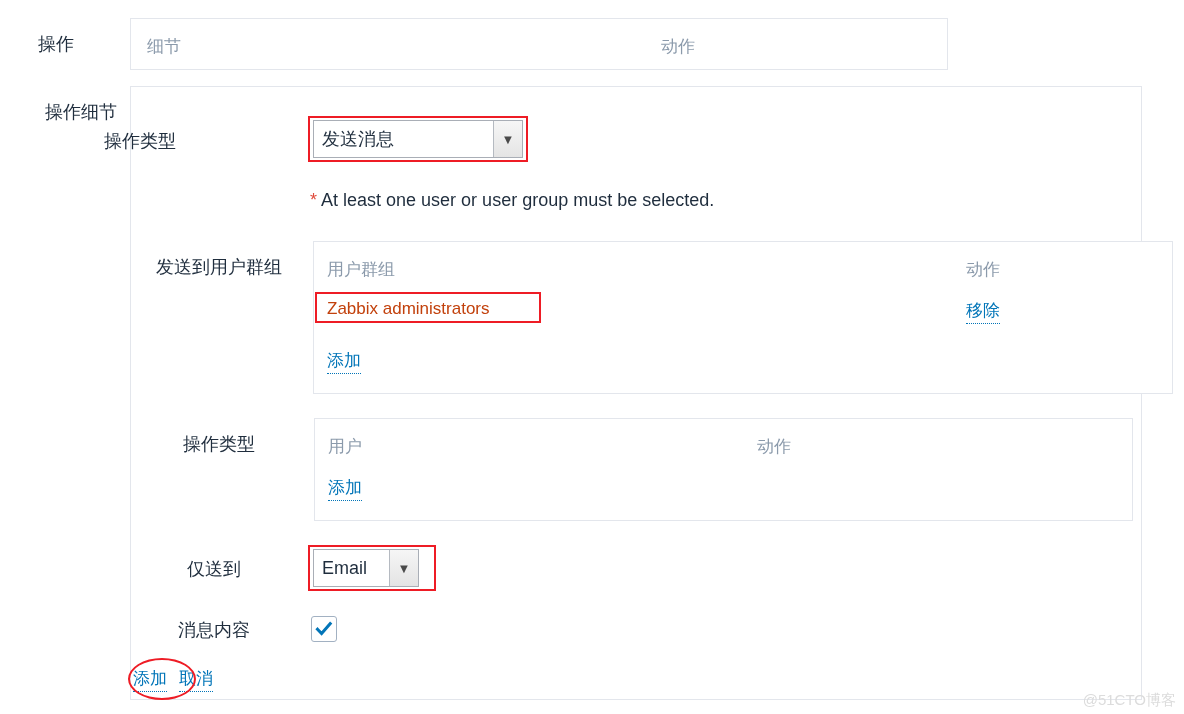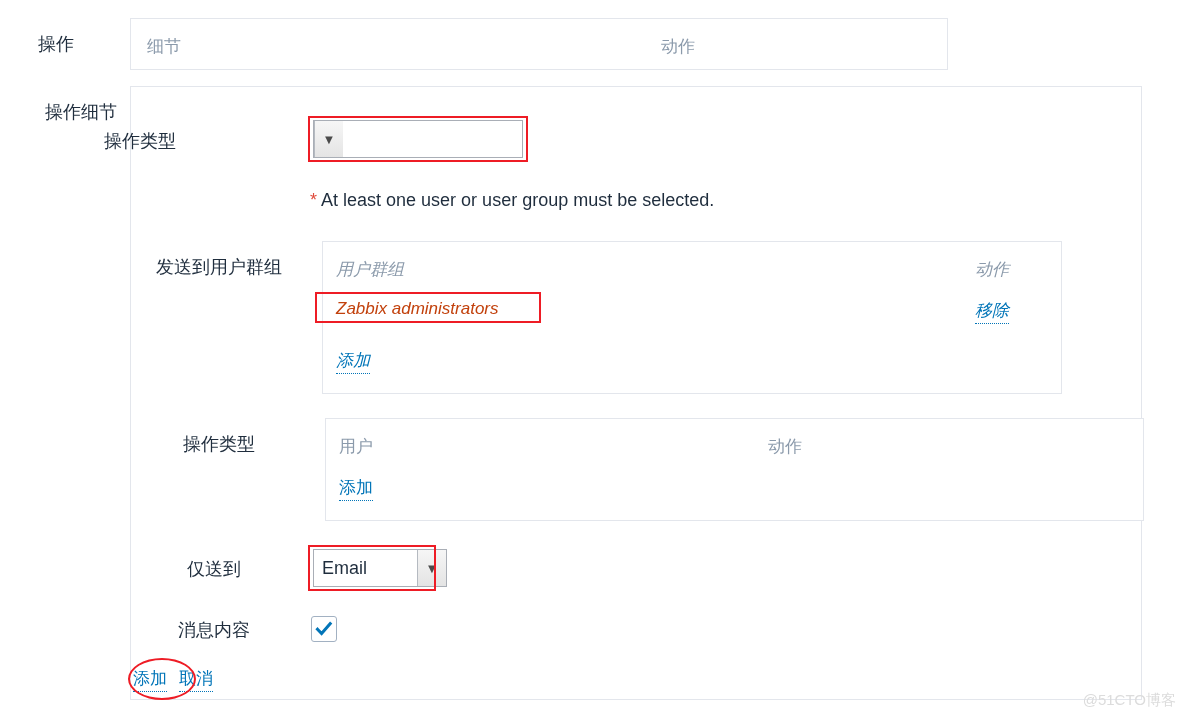--- a/index.html
+++ b/index.html
@@ -113,38 +113,38 @@
 
   #op-type-select { left: 313px; top: 120px; width: 210px; height: 38px; }
   #op-type-redbox { left: 308px; top: 116px; width: 220px; height: 46px; }
 
   
   #req-note { position: absolute; left: 310px; top: 190px; font-size: 18px; color: #1f2d3d; white-space: nowrap; }
   #req-note .star { color: #e04b3c; }
 
   
   #ug-label { left: 130px; top: 255px; width: 178px; }
-  #ug-table { left: 322px; top: 241px; width: 740px; height: 153px; font-style: italic; }
+  #ug-table { left: 313px; top: 241px; width: 860px; height: 153px; }
   #ug-col-head   { position: absolute; left: 13px; top: 16px; }
   #ug-act-head   { position: absolute; left: 652px; top: 16px; }
   #ug-row-name   { position: absolute; left: 13px; top: 57px; }
   #ug-row-remove { position: absolute; left: 652px; top: 57px; }
   #ug-add        { position: absolute; left: 13px; top: 107px; }
   #ug-redbox     { left: 315px; top: 292px; width: 226px; height: 31px; }
 
   
   #usr-label { left: 130px; top: 432px; width: 178px; }
-  #usr-table { left: 325px; top: 418px; width: 819px; height: 103px; }
+  #usr-table { left: 314px; top: 418px; width: 819px; height: 103px; }
   #usr-col-head { position: absolute; left: 13px; top: 16px; }
   #usr-act-head { position: absolute; left: 442px; top: 16px; }
   #usr-add      { position: absolute; left: 13px; top: 57px; }
 
   
   #sendonly-label { left: 130px; top: 557px; width: 168px; }
-  #sendonly-select { left: 313px; top: 549px; width: 134px; height: 38px; justify-content: flex-end; }
+  #sendonly-select { left: 313px; top: 549px; width: 106px; height: 38px; justify-content: flex-end; }
   #sendonly-redbox { left: 308px; top: 545px; width: 128px; height: 46px; }
 
   
   #msg-label { left: 130px; top: 618px; width: 168px; }
   .checkbox {
     position: absolute;
     box-sizing: border-box;
     width: 26px;
     height: 26px;
     border: 1px solid #a2b1c2;
@@ -190,20 +190,21 @@
   <div class="muted-head" id="op-head-action">动作</div>
 </div>
 
 <div class="row-label" id="details-label">操作细节</div>
 
 <div class="panel" id="details-panel"></div>
 
 <div class="row-label" id="op-type-label">操作类型</div>
 
 <div class="select-wrap" id="op-type-select">
+  <span class="sel-text">发送消息</span>
   <span class="sel-arrow">▼</span>
 </div>
 <div class="redbox" id="op-type-redbox"></div>
 
 <div id="req-note">
   <span class="star">*</span>
   <span>At least one user or user group must be selected.</span>
 </div>
 
 <div class="row-label" id="ug-label">发送到用户群组</div>

